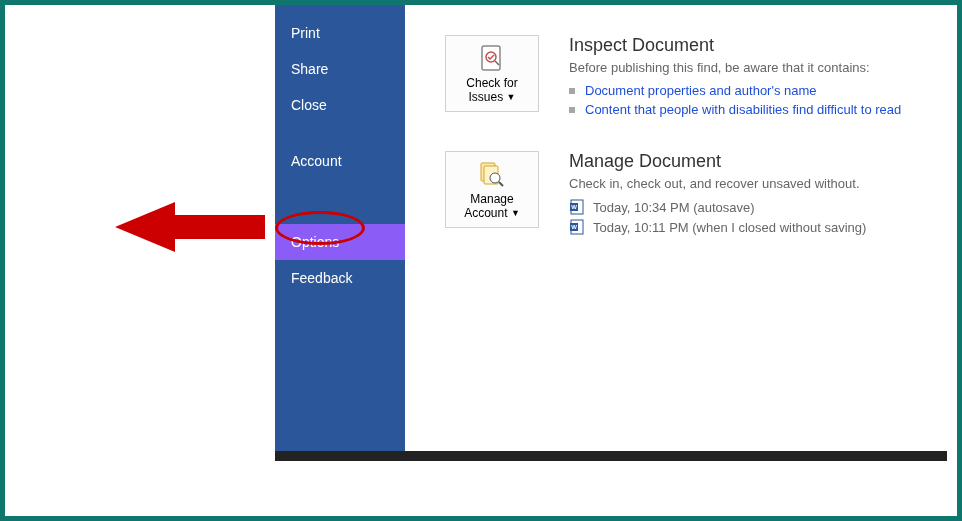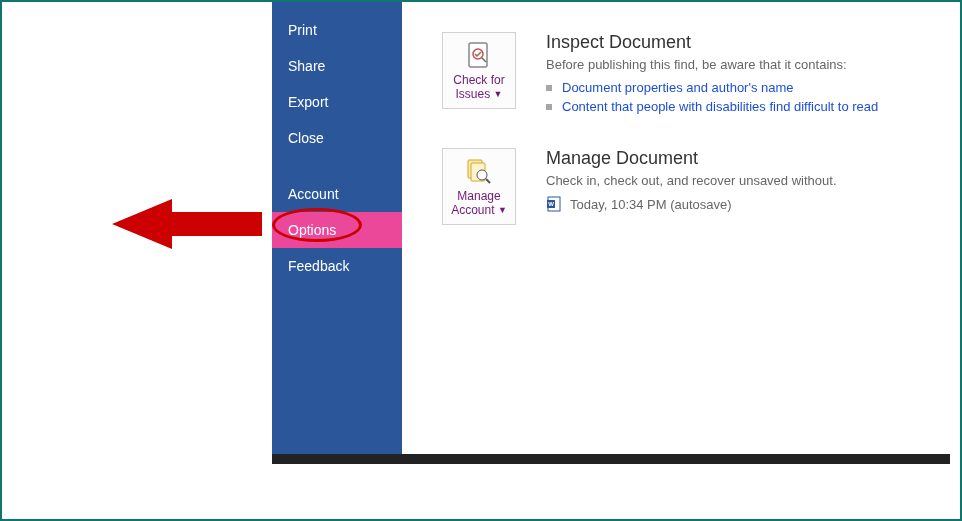--- a/index.html
+++ b/index.html
@@ -1,25 +1,25 @@
 <!DOCTYPE html>
 <html><head>
 <meta charset="utf-8">
 <style>
   * { box-sizing: border-box; margin: 0; padding: 0; }
   body { font-family: "Segoe UI", Arial, sans-serif; background: #fff; }
-  .canvas { width: 962px; height: 521px; border: 2px solid #0f766e; position: relative; overflow: hidden; }
+  .canvas { width: 962px; height: 521px; border: 5px solid #0f766e; position: relative; overflow: hidden; }
   .app-area { position: absolute; left: 270px; top: 0; right: 10px; bottom: 60px; display: flex; }
   .sidebar { width: 130px; height: 100%; background: #2b579a; color: #fff; padding-top: 10px; font-size: 14px; }
   .sidebar-item { padding: 10px 16px; cursor: pointer; }
-  .sidebar-item.selected { background: #ec4899; }
+  .sidebar-item.selected { background: #8b5cf6; margin-top: 45px; }
   .sidebar-gap { height: 20px; }
   .content { flex: 1; background: #fff; padding: 30px 20px 20px 40px; color: #333; font-size: 13px; }
   .section { display: flex; align-items: flex-start; margin-bottom: 30px; }
-  .big-button { width: 74px; border: 1px solid #d1d1d1; background: #fcfcfc; text-align: center; padding: 8px 4px 6px 4px; margin-right: 30px; font-size: 12px; line-height: 1.2; color: #701a75; cursor: pointer; }
+  .big-button { width: 94px; border: 1px solid #d1d1d1; background: #fcfcfc; text-align: center; padding: 8px 4px 6px 4px; margin-right: 30px; font-size: 12px; line-height: 1.2; color: #000000; cursor: pointer; }
   .big-button .icon-wrap { display: flex; justify-content: center; margin-bottom: 4px; }
   .section-body h2 { font-size: 18px; font-weight: 400; color: #333; margin-bottom: 4px; }
   .section-body .subtitle { color: #666; margin-bottom: 8px; }
   .bullet-row { display: flex; align-items: center; margin-bottom: 4px; }
   .bullet { width: 6px; height: 6px; background: #a6a6a6; margin-right: 10px; }
   .bullet-text { color: #1d4ed8; }
   .doc-row { display: flex; align-items: center; margin-bottom: 4px; cursor: pointer; }
   .doc-row .doc-label { color: #666; margin-left: 8px; }
   .arrow { position: absolute; left: 110px; top: 192px; }
   .circle-mark { position: absolute; left: 270px; top: 206px; width: 90px; height: 34px; border: 3px solid #cc0000; border-radius: 50% / 50%; pointer-events: none; }
@@ -28,21 +28,20 @@
 </style>
 </head>
 <body>
 
 <div class="canvas">
 
   <div class="app-area">
     <div class="sidebar">
       <div class="sidebar-item">Print</div>
       <div class="sidebar-item">Share</div>
-      <div class="sidebar-item">Export</div>
       <div class="sidebar-item">Close</div>
       <div class="sidebar-gap"></div>
       <div class="sidebar-item">Account</div>
       <div class="sidebar-item selected">Options</div>
       <div class="sidebar-item">Feedback</div>
     </div>
 
     <div class="content">
 
       <div class="section">
@@ -91,20 +90,28 @@
           <h2>Manage Document</h2>
           <div class="subtitle">Check in, check out, and recover unsaved without.</div>
           <div class="doc-row">
             <svg width="16" height="16" viewBox="0 0 16 16">
               <rect x="2" y="1" width="12" height="14" fill="#fff" stroke="#2b579a"></rect>
               <rect x="1" y="4" width="8" height="8" fill="#2b579a"></rect>
               <text x="5" y="10" font-size="6" fill="#fff" text-anchor="middle" font-weight="bold">W</text>
             </svg>
             <span class="doc-label">Today, 10:34 PM (autosave)</span>
           </div>
+          <div class="doc-row">
+            <svg width="16" height="16" viewBox="0 0 16 16">
+              <rect x="2" y="1" width="12" height="14" fill="#fff" stroke="#2b579a"></rect>
+              <rect x="1" y="4" width="8" height="8" fill="#2b579a"></rect>
+              <text x="5" y="10" font-size="6" fill="#fff" text-anchor="middle" font-weight="bold">W</text>
+            </svg>
+            <span class="doc-label">Today, 10:11 PM (when I closed without saving)</span>
+          </div>
         </div>
       </div>
 
     </div>
   </div>
 
   <div class="bottom-bar"></div>
 
   <svg class="arrow" width="160" height="60">
     <polygon points="0,30 60,5 60,18 150,18 150,42 60,42 60,55" fill="#cc0000"></polygon>

